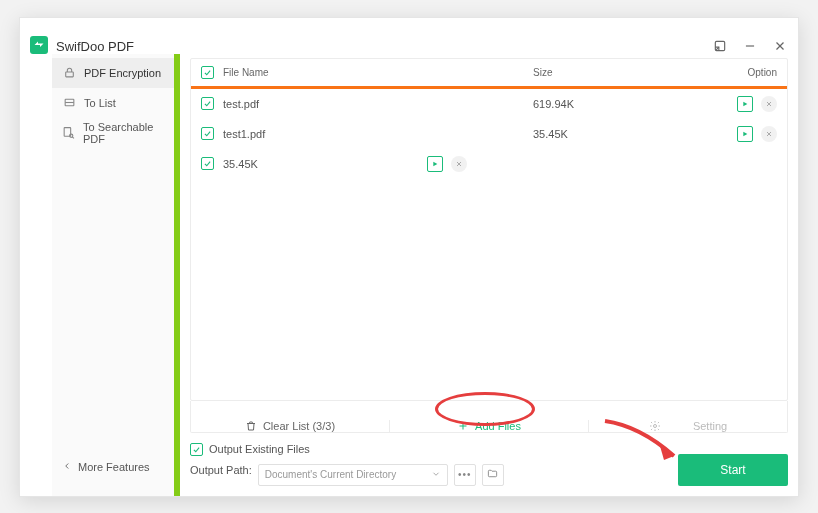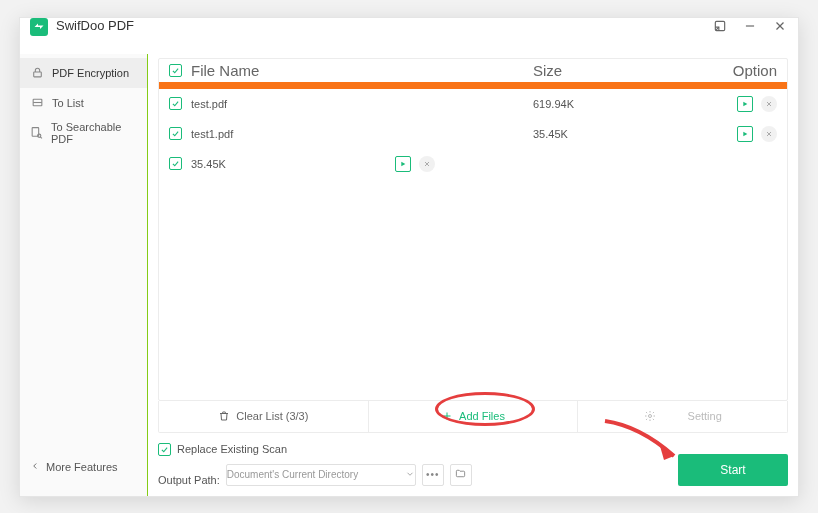--- a/index.html
+++ b/index.html
@@ -1,66 +1,66 @@
 <!DOCTYPE html>
 <html><head>
 <meta charset="utf-8">
 <style>
   * { box-sizing: border-box; margin: 0; padding: 0; font-family: "Segoe UI", Arial, sans-serif; }
   body { background: #f2f2f2; display: flex; justify-content: center; align-items: center; height: 513px; width: 818px; }
   .window {
     width: 780px; height: 480px; background: #ffffff; border: 1px solid #e5e5e5;
     box-shadow: 0 4px 20px rgba(0,0,0,0.12); display: flex; flex-direction: column; position: relative;
   }
-  .titlebar { height: 36px; display: flex; align-items: flex-start; padding: 0 10px; }
+  .titlebar { height: 36px; display: flex; align-items: flex-end; padding: 0 10px; }
   .logo { width: 18px; height: 18px; background: #1abc7a; border-radius: 3px; display: flex; align-items: center; justify-content: center; margin-right: 8px; }
   .logo svg { width: 12px; height: 12px; }
   .app-title { font-size: 13px; color: #333; flex: 1; }
   .win-controls { display: flex; gap: 14px; align-items: center; }
   .win-btn { width: 16px; height: 16px; display: flex; align-items: center; justify-content: center; color: #666; cursor: pointer; }
   .win-btn svg { width: 14px; height: 14px; }
 
   .body { flex: 1; display: flex; }
-  .sidebar { width: 128px; background: #fafafa; display: flex; flex-direction: column; padding-top: 4px; border-right: 1px solid #84cc16; }
+  .sidebar { width: 128px; background: #fafafa; display: flex; flex-direction: column; padding-top: 4px; border-right: 6px solid #84cc16; margin-left: 32px; }
   .side-item { height: 30px; display: flex; align-items: center; padding: 0 10px; gap: 8px; font-size: 11px; color: #555; cursor: pointer; }
   .side-item.active { background: #eeeeee; color: #333; }
   .side-icon { width: 14px; height: 14px; display: flex; align-items: center; justify-content: center; color: #888; }
   .side-icon svg { width: 13px; height: 13px; }
   .side-spacer { flex: 1; }
   .more-features { height: 30px; display: flex; align-items: center; padding: 0 10px; gap: 6px; font-size: 11px; color: #555; cursor: pointer; margin-bottom: 14px; }
 
   .main { flex: 1; display: flex; flex-direction: column; padding: 4px 10px 10px 10px; }
   .table-wrap { flex: 1; border: 1px solid #ececec; border-radius: 2px; display: flex; flex-direction: column; overflow: hidden; }
-  .thead { height: 30px; display: flex; align-items: center; padding: 0 10px; font-size: 15px; color: #666; border-bottom: 7px solid #f97316; }
+  .thead { height: 30px; display: flex; align-items: center; padding: 0 10px; font-size: 10px; color: #666; border-bottom: 3px solid #f97316; }
   .col-check { width: 22px; display: flex; align-items: center; }
   .col-name { flex: 1; }
   .col-size { width: 180px; }
   .col-option { width: 64px; text-align: right; }
   .chk { width: 13px; height: 13px; border: 1.5px solid #1abc7a; border-radius: 2px; display: flex; align-items: center; justify-content: center; color: #1abc7a; }
   .chk svg { width: 9px; height: 9px; }
   .trow { height: 30px; display: flex; align-items: center; padding: 6px 10px; font-size: 11px; color: #555; }
   .opt-btn { width: 16px; height: 16px; border: 1px solid #1abc7a; border-radius: 2px; display: flex; align-items: center; justify-content: center; color: #1abc7a; cursor: pointer; }
   .opt-btn svg { width: 8px; height: 8px; }
   .del-btn { width: 16px; height: 16px; border-radius: 50%; background: #f1f1f1; display: flex; align-items: center; justify-content: center; color: #aaa; margin-left: 8px; cursor: pointer; }
   .del-btn svg { width: 8px; height: 8px; }
   .col-option-cell { display: flex; justify-content: flex-end; align-items: center; width: 64px; }
 
-  .action-row { height: 32px; display: flex; border: 1px solid #ececec; border-top: none; border-radius: 0 0 2px 2px; }
+  .action-row { height: 32px; display: flex; border: 1px solid #ececec; border-top: none; border-radius: 0 0 2px 2px; align-items: flex-end; }
   .action-cell { flex: 1; display: flex; align-items: center; justify-content: center; font-size: 11px; color: #666; gap: 6px; cursor: pointer; border-right: 1px solid #ececec; position: relative; }
   .action-cell:last-child { border-right: none; }
   .action-cell.add { color: #1abc7a; }
   .action-cell.setting { color: #bbb; gap: 32px; }
   .action-icon { display: flex; align-items: center; }
   .action-icon svg { width: 12px; height: 12px; }
 
   .bottom { display: flex; align-items: flex-end; margin-top: 10px; gap: 12px; }
   .bottom-left { flex: 1; display: flex; flex-direction: column; gap: 8px; }
   .replace-row { display: flex; align-items: center; gap: 6px; font-size: 11px; color: #555; }
-  .out-row { display: flex; align-items: flex-end; gap: 6px; font-size: 11px; color: #555; }
-  .out-select { width: 190px; height: 22px; border: 1px solid #e0e0e0; border-radius: 2px; display: flex; align-items: center; padding: 0 0; font-size: 10px; color: #999; justify-content: space-between; cursor: pointer; }
+  .out-row { display: flex; align-items: flex-start; gap: 6px; font-size: 11px; color: #555; }
+  .out-select { width: 190px; height: 22px; border: 1px solid #e0e0e0; border-radius: 2px; display: flex; align-items: center; padding: 0 6px; font-size: 10px; color: #999; justify-content: space-between; cursor: pointer; }
   .sq-btn { width: 22px; height: 22px; border: 1px solid #e0e0e0; border-radius: 2px; display: flex; align-items: center; justify-content: center; color: #888; cursor: pointer; }
   .sq-btn svg { width: 11px; height: 11px; }
   .dots { letter-spacing: 1px; font-size: 10px; color: #888; }
   .start-btn { width: 110px; height: 32px; background: #1abc7a; color: #fff; display: flex; align-items: center; justify-content: center; font-size: 12px; border-radius: 2px; cursor: pointer; align-self: flex-end; }
 
   
   .red-oval { position: absolute; border: 3px solid #e53e3e; border-radius: 50%; pointer-events: none; }
   .red-arrow { position: absolute; pointer-events: none; }
 </style>
 </head>
@@ -259,21 +259,21 @@
       </div>
 
       <div class="bottom">
         <div class="bottom-left">
           <div class="replace-row">
             <span class="chk">
                 <svg viewBox="0 0 24 24" fill="none" stroke="currentColor" stroke-width="3">
                   <polyline points="5 13 10 18 19 7"></polyline>
                 </svg>
               </span>
-            <span>Replace Existing Scan</span>
+            <span>Output Existing Files</span>
           </div>
           <div class="out-row">
             <span>Output Path:</span>
             <div class="out-select">
               <span>Document's Current Directory</span>
               <span><svg width="10" height="10" viewBox="0 0 24 24" fill="none" stroke="currentColor" stroke-width="2">
                     <polyline points="6 9 12 15 18 9"></polyline>
                   </svg></span>
             </div>
             <div class="sq-btn">

